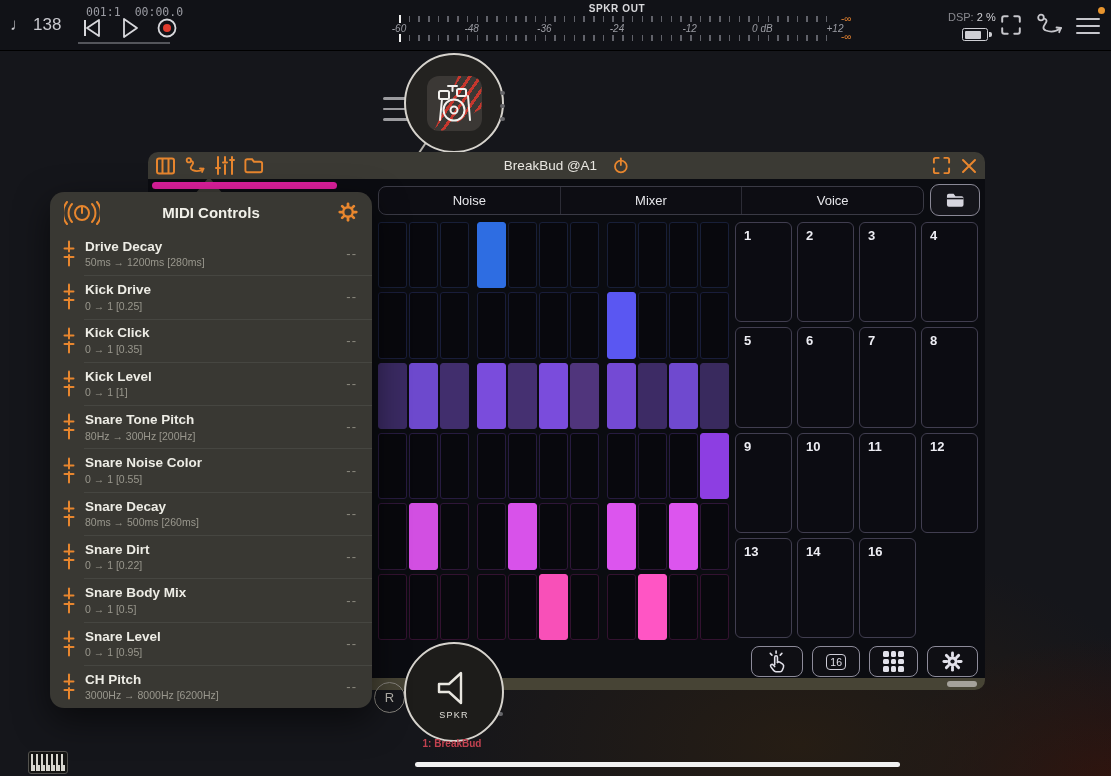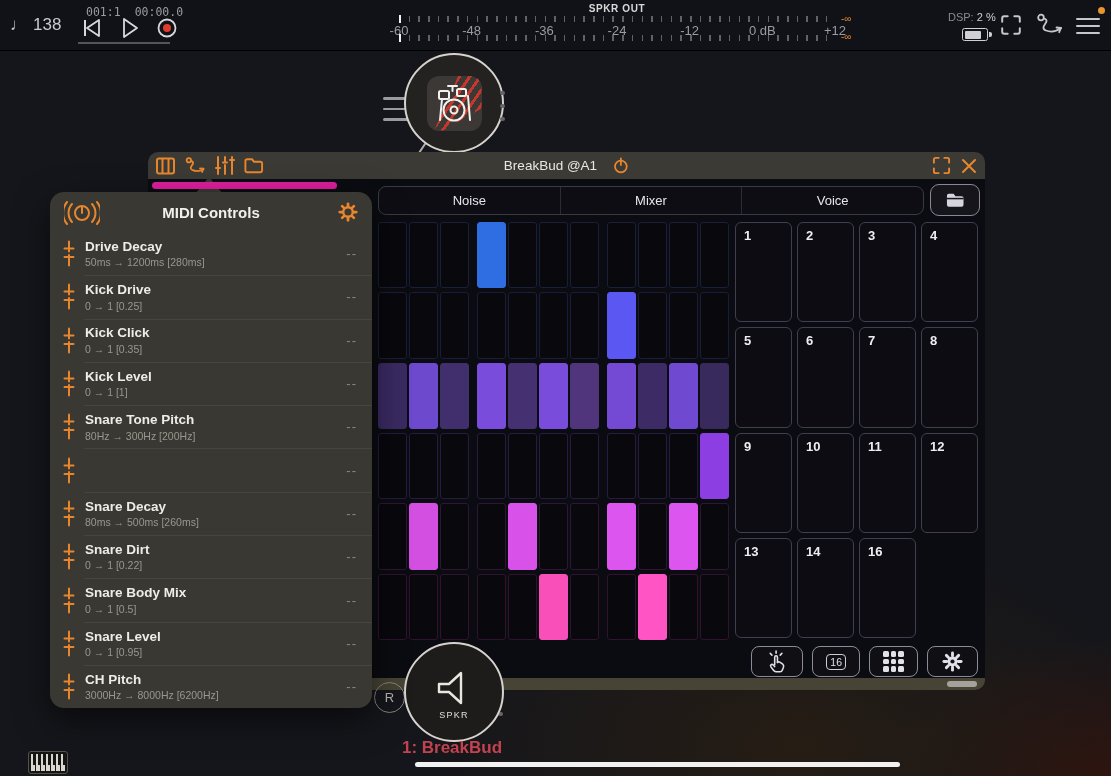--- a/index.html
+++ b/index.html
@@ -16,21 +16,21 @@
   #time{left:86px;top:5px;color:#9a9ba2;font-size:11.5px;font-family:"DejaVu Sans Mono",monospace;display:flex;gap:14px;}
   #transport{left:78px;top:15px;display:flex;gap:12px;align-items:center;}
   .tbtn{width:26px;height:26px;display:flex;align-items:center;justify-content:center;}
   #transport-underline{left:78px;top:42px;width:92px;height:2px;background:#54555b;}
   #meter{left:399px;top:3px;width:462px;height:42px;}
   #meter-title{position:absolute;left:0;right:26px;top:0;text-align:center;color:#d9d9dc;font-size:10px;font-weight:bold;letter-spacing:.6px;}
   .tickrow{position:absolute;left:0;width:436px;height:6px;
     background:repeating-linear-gradient(90deg,#61626a 0 1.5px,rgba(0,0,0,0) 1.5px 9.7px);}
   .tickrow .zero{position:absolute;left:0;top:-1px;width:2px;height:8px;background:#f0f0f0;}
   #meter-labels{position:absolute;left:0;top:20px;width:436px;height:10px;}
-  #meter-labels span{position:absolute;transform:translateX(-50%);color:#9b9ca3;font-size:13px;white-space:nowrap;}
+  #meter-labels span{position:absolute;transform:translateX(-50%);color:#9b9ca3;font-size:10px;white-space:nowrap;font-style:italic;}
   .neginf{position:absolute;left:442px;color:#e08030;font-size:10px;}
   #top-right{left:946px;top:0;width:165px;height:50px;}
   #dsp{position:absolute;left:2px;top:11px;font-size:11px;color:#cfcfd4;}
   #dsp .dim{color:#8a8a90;}
   #battery{position:absolute;left:16px;top:28px;width:24px;height:11px;border:1.5px solid #cfcfd4;border-radius:2.5px;}
   #battery::before{content:"";position:absolute;left:1.5px;top:1.5px;bottom:1.5px;width:70%;background:#cfcfd4;border-radius:1px;}
   #battery::after{content:"";position:absolute;right:-5px;top:2.5px;width:3px;height:5px;background:#cfcfd4;border-radius:0 2px 2px 0;}
   #menu-badge{position:absolute;left:152px;top:7px;width:7px;height:7px;border-radius:50%;background:#e8952e;}
   .hamb span{display:block;width:24px;height:2.4px;background:#c6c6cb;border-radius:2px;margin:4.6px 0;}
   
@@ -79,21 +79,21 @@
   .mc-item{position:relative;height:43.3px;flex:none;display:flex;align-items:center;padding-left:13px;box-sizing:border-box;}
   .mc-item:not(:first-child)::before{content:"";position:absolute;left:34px;right:0;top:0;height:1px;background:rgba(255,255,255,.07);}
   .mc-text{margin-left:9px;}
   .mc-name{color:#edecE5;font-size:13.5px;font-weight:600;color:#edece5;}
   .mc-range{color:#99978d;font-size:10.5px;margin-top:2.5px;}
   .mc-assign{margin-left:auto;padding-right:15px;color:#8b897f;font-size:13px;letter-spacing:1px;}
   
   #node-bottom{left:404px;top:642px;width:96px;height:96px;border:2.5px solid #d6d3cd;border-radius:50%;background:#1d1c1a;z-index:1;}
   #spkr-label{position:absolute;left:0;right:0;top:66px;text-align:center;color:#e0ded8;font-size:9px;letter-spacing:1.2px;}
   #rec-badge{left:374px;top:682px;width:29px;height:29px;border:1.5px solid #85827c;border-radius:50%;color:#b9b6af;font-size:13px;display:flex;align-items:center;justify-content:center;z-index:1;}
-  #chan-label{left:368px;top:738px;width:168px;text-align:center;color:#c24250;font-size:17px;font-weight:600;z-index:1;}
+  #chan-label{left:368px;top:738px;width:168px;text-align:center;color:#c24250;font-size:10px;font-weight:600;z-index:1;}
   #hscroll{left:415px;top:762px;width:485px;height:5px;border-radius:3px;background:#f2f2f2;z-index:1;}
   #minikb{left:28px;top:751px;width:38px;height:21px;border:1.5px solid #53524e;border-radius:3px;background:#151513;overflow:hidden;}
   #minikb .keys{position:absolute;inset:2px;background:repeating-linear-gradient(90deg,#d8d6cf 0 3.5px,#151513 3.5px 5px);}
   #minikb .blk{position:absolute;left:2px;right:2px;top:2px;height:52%;background:repeating-linear-gradient(90deg,rgba(0,0,0,0) 0 2px,#151513 2px 5px);}
 </style>
 </head>
 <body>
 
 <div id="stage">
 
@@ -530,20 +530,24 @@
 
     <div class="mc-item">
       <svg width="13" height="27" viewBox="0 0 13 27">
         <g stroke="#e8862e" stroke-width="2" stroke-linecap="round">
           <line x1="6" y1="1.5" x2="6" y2="11.5"></line>
               <line x1="1.5" y1="8.5" x2="10.5" y2="8.5"></line>
           <line x1="6" y1="15" x2="6" y2="25.5"></line>
               <line x1="1.5" y1="17" x2="10.5" y2="17"></line>
         </g>
       </svg>
+      <div class="mc-text">
+        <div class="mc-name">Snare Noise Color</div>
+        <div class="mc-range">0 → 1  [0.55]</div>
+      </div>
       <div class="mc-assign">--</div>
     </div>
 
     <div class="mc-item">
       <svg width="13" height="27" viewBox="0 0 13 27">
         <g stroke="#e8862e" stroke-width="2" stroke-linecap="round">
           <line x1="6" y1="1.5" x2="6" y2="11.5"></line>
               <line x1="1.5" y1="8.5" x2="10.5" y2="8.5"></line>
           <line x1="6" y1="15" x2="6" y2="25.5"></line>
               <line x1="1.5" y1="17" x2="10.5" y2="17"></line>

